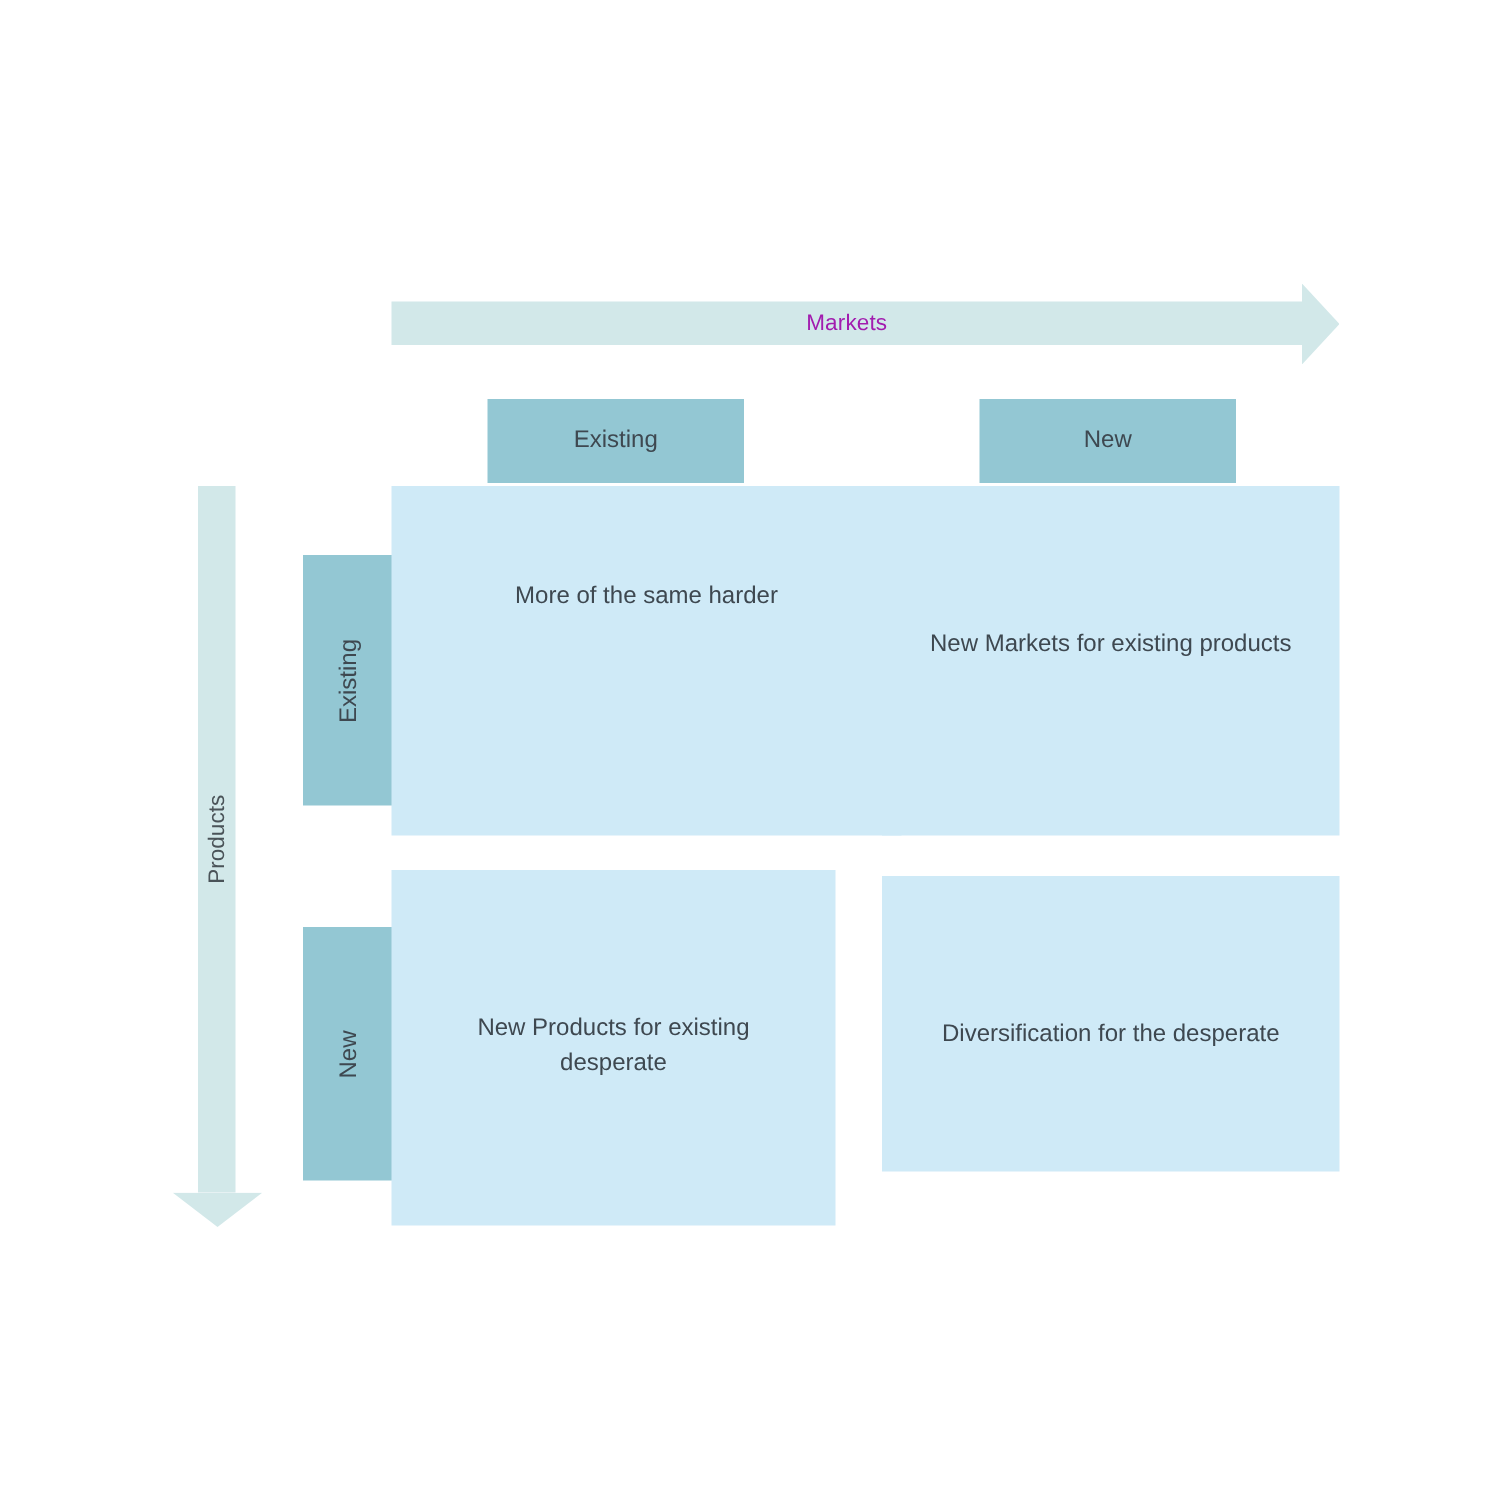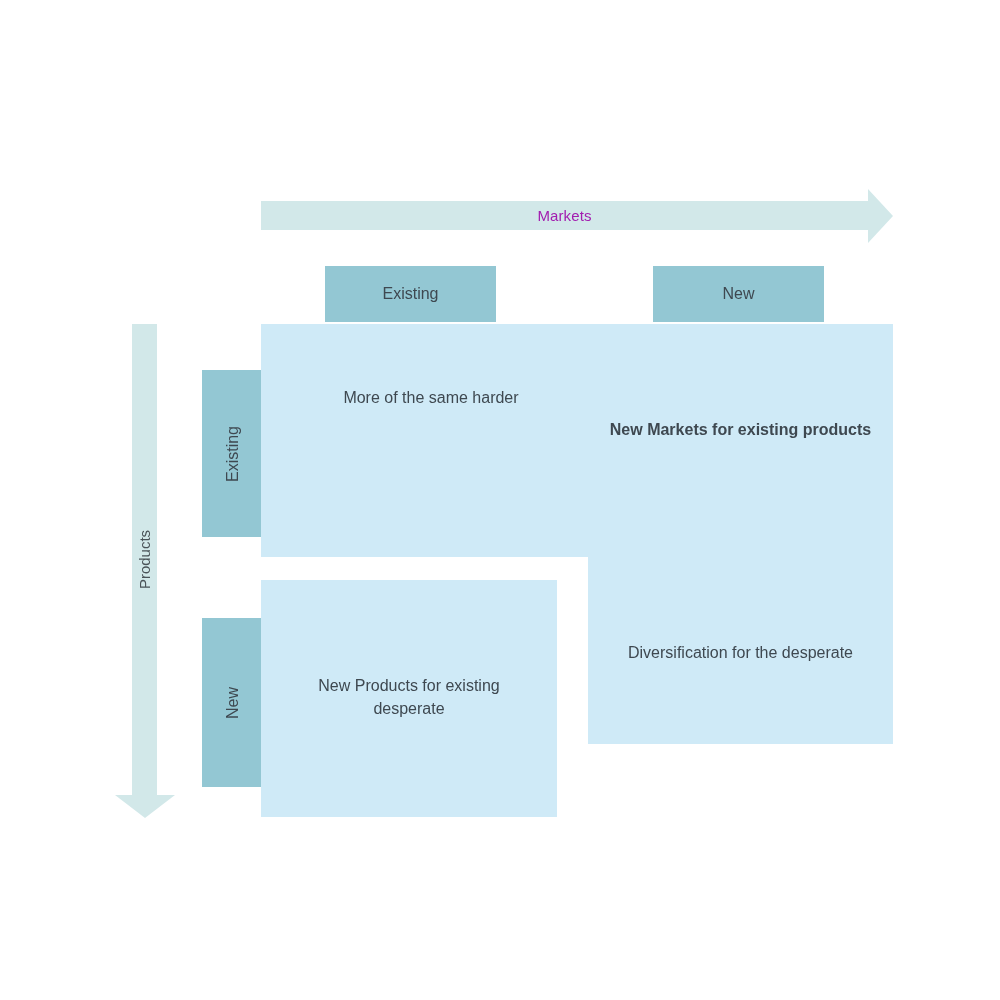--- a/index.html
+++ b/index.html
@@ -145,28 +145,28 @@
   }
   .quadrant .qtext {
     max-width: 86%;
   }
   .quadrant.q00 {
     left: 261px; top: 324px; width: 340px; height: 233px;
     align-items: flex-start; padding-top: 62px;
   }
   .quadrant.q01 {
     left: 588px; top: 324px; width: 305px; height: 233px;
-    align-items: flex-start; padding-top: 94px; font-weight: bold;
+    align-items: flex-start; padding-top: 94px;
   }
   .quadrant.q10 {
     left: 261px; top: 580px; width: 296px; height: 237px;
     align-items: flex-start; padding-top: 94px;
   }
   .quadrant.q11 {
-    left: 588px; top: 547px; width: 305px; height: 197px;
+    left: 588px; top: 584px; width: 305px; height: 197px;
     align-items: flex-start; padding-top: 94px;
   }
 </style>
 </head>
 <body>
 
 <div id="canvas">
 
   <div class="axis-arrow-h">
     <div class="shaft"></div>

